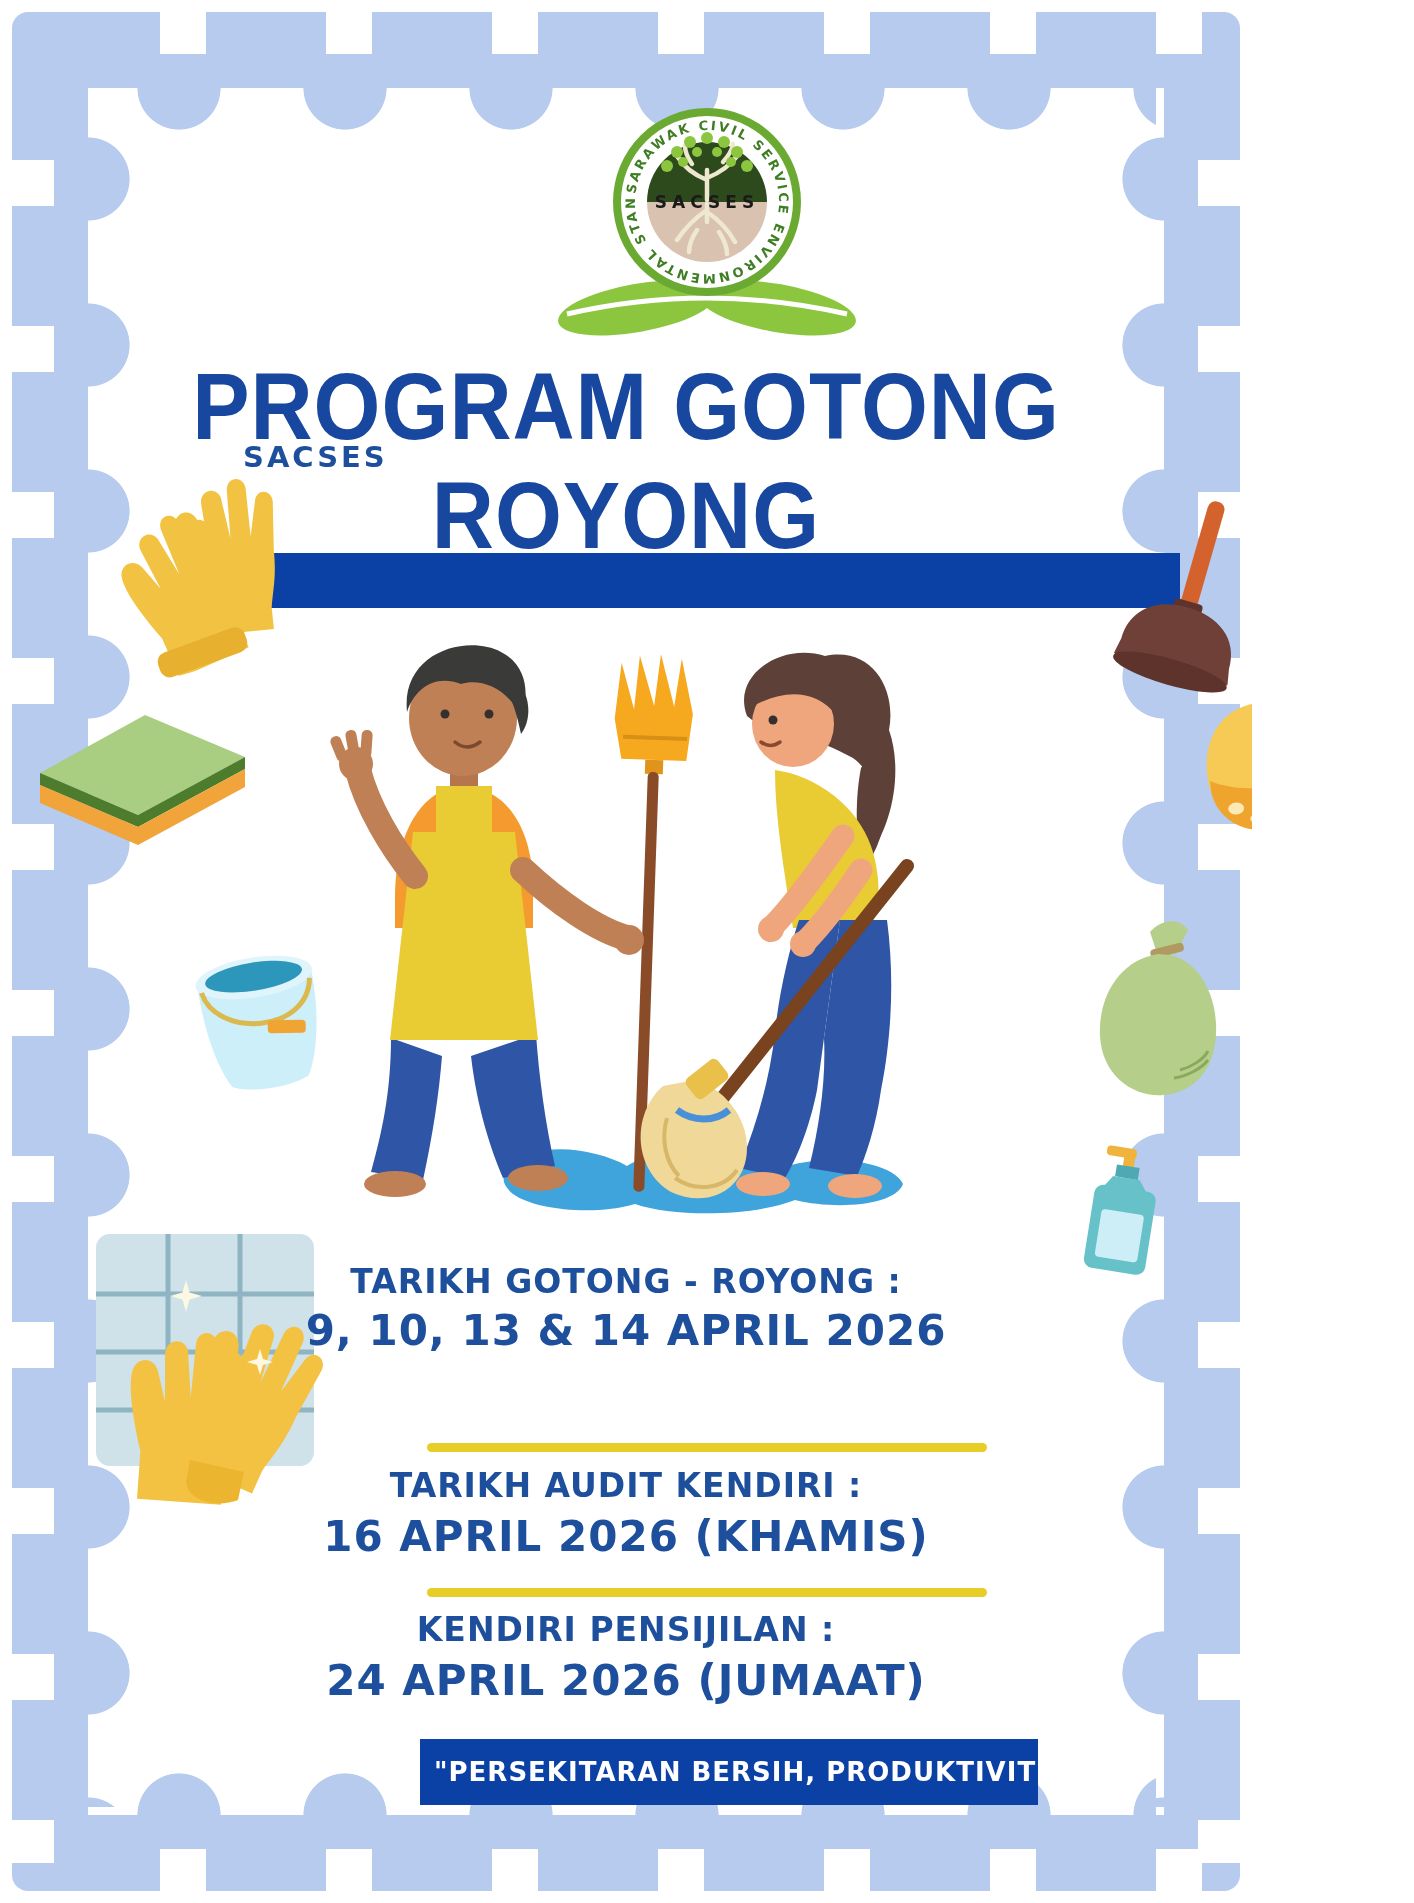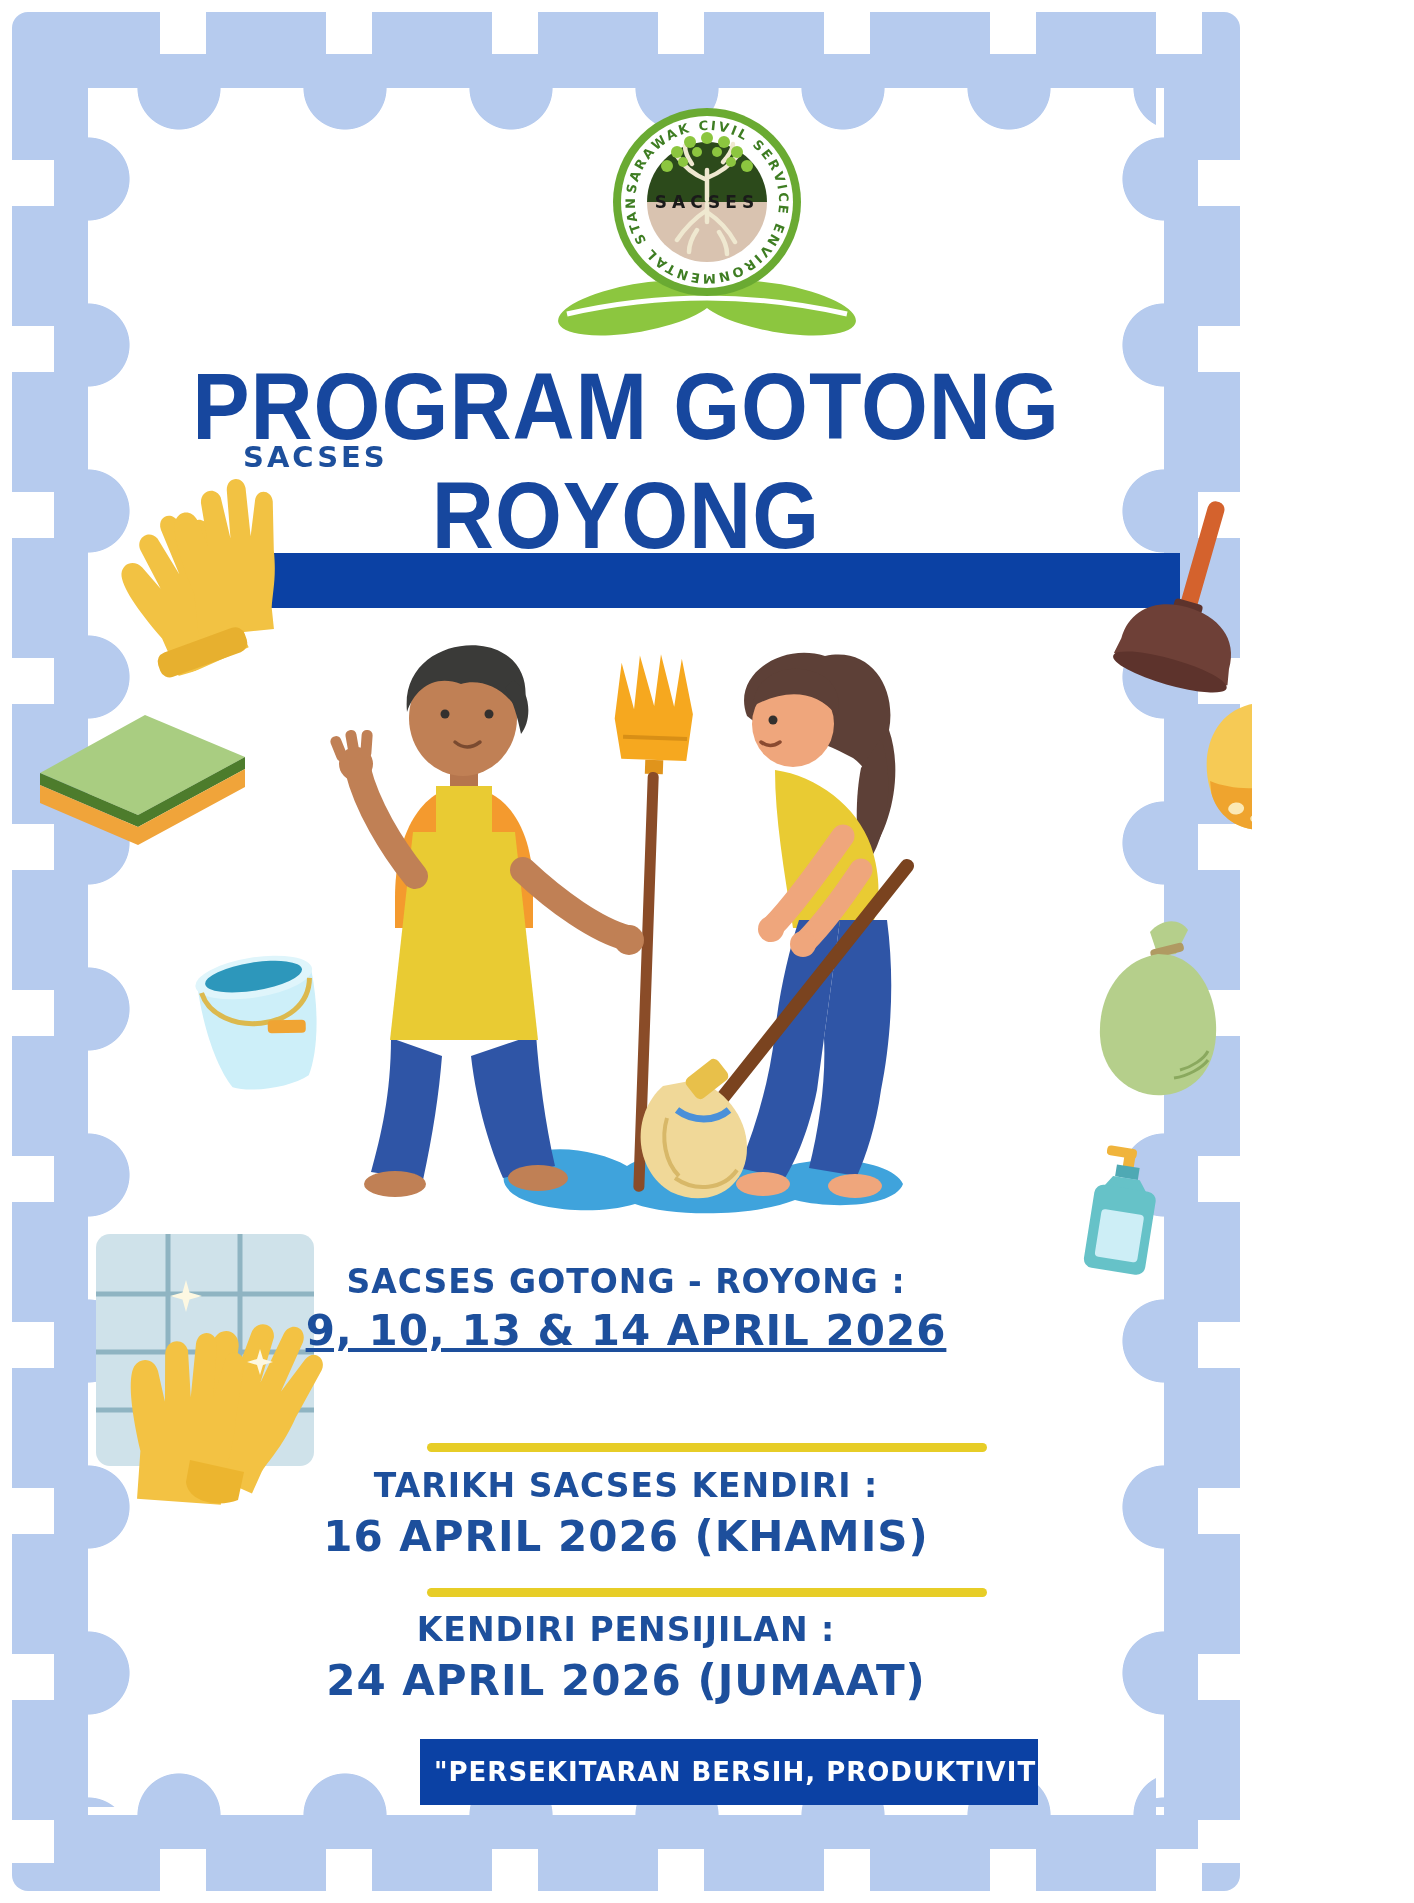--- a/index.html
+++ b/index.html
@@ -229,26 +229,26 @@
       <path d="M372,500 C366,520 370,544 384,558" stroke="#d8b868" stroke-width="4" fill="none"></path>
       <rect x="392" y="448" width="40" height="26" rx="6" fill="#e8c04a" transform="rotate(-38 412 461)"></rect>
       <path d="M382,492 C398,504 420,504 434,492" stroke="#4a90d9" stroke-width="7" fill="none"></path>
     </g>
     <path d="M548,218 C524,252 498,288 478,308" stroke="#efa67c" stroke-width="23" fill="none" stroke-linecap="round"></path>
     <circle cx="476" cy="311" r="13" fill="#efa67c"></circle>
     <path d="M566,252 C546,282 526,308 510,324" stroke="#efa67c" stroke-width="23" fill="none" stroke-linecap="round"></path>
     <circle cx="508" cy="326" r="13" fill="#efa67c"></circle>
   </svg>
 
-  <div class="abs sched f33" style="top:1262px;">SACSES GOTONG - ROYONG :</div>
-  <div class="abs sched f42" style="top:1306px;text-decoration:underline;">9, 10, 13 &amp; 14 APRIL 2026</div>
+  <div class="abs sched f33" style="top:1262px;">TARIKH GOTONG - ROYONG :</div>
+  <div class="abs sched f42" style="top:1306px;">9, 10, 13 &amp; 14 APRIL 2026</div>
 
   <div class="abs divider" style="top:1443px;"></div>
 
-  <div class="abs sched f33" style="top:1466px;">TARIKH SACSES KENDIRI :</div>
+  <div class="abs sched f33" style="top:1466px;">TARIKH AUDIT KENDIRI :</div>
   <div class="abs sched f42" style="top:1512px;">16 APRIL 2026 (KHAMIS)</div>
 
   <div class="abs divider" style="top:1588px;"></div>
 
   <div class="abs sched f33" style="top:1610px;">KENDIRI PENSIJILAN :</div>
   <div class="abs sched f42" style="top:1656px;">24 APRIL 2026 (JUMAAT)</div>
 
   <div class="abs banner">"PERSEKITARAN BERSIH, PRODUKTIVITI MENING</div>
 
 </div>

